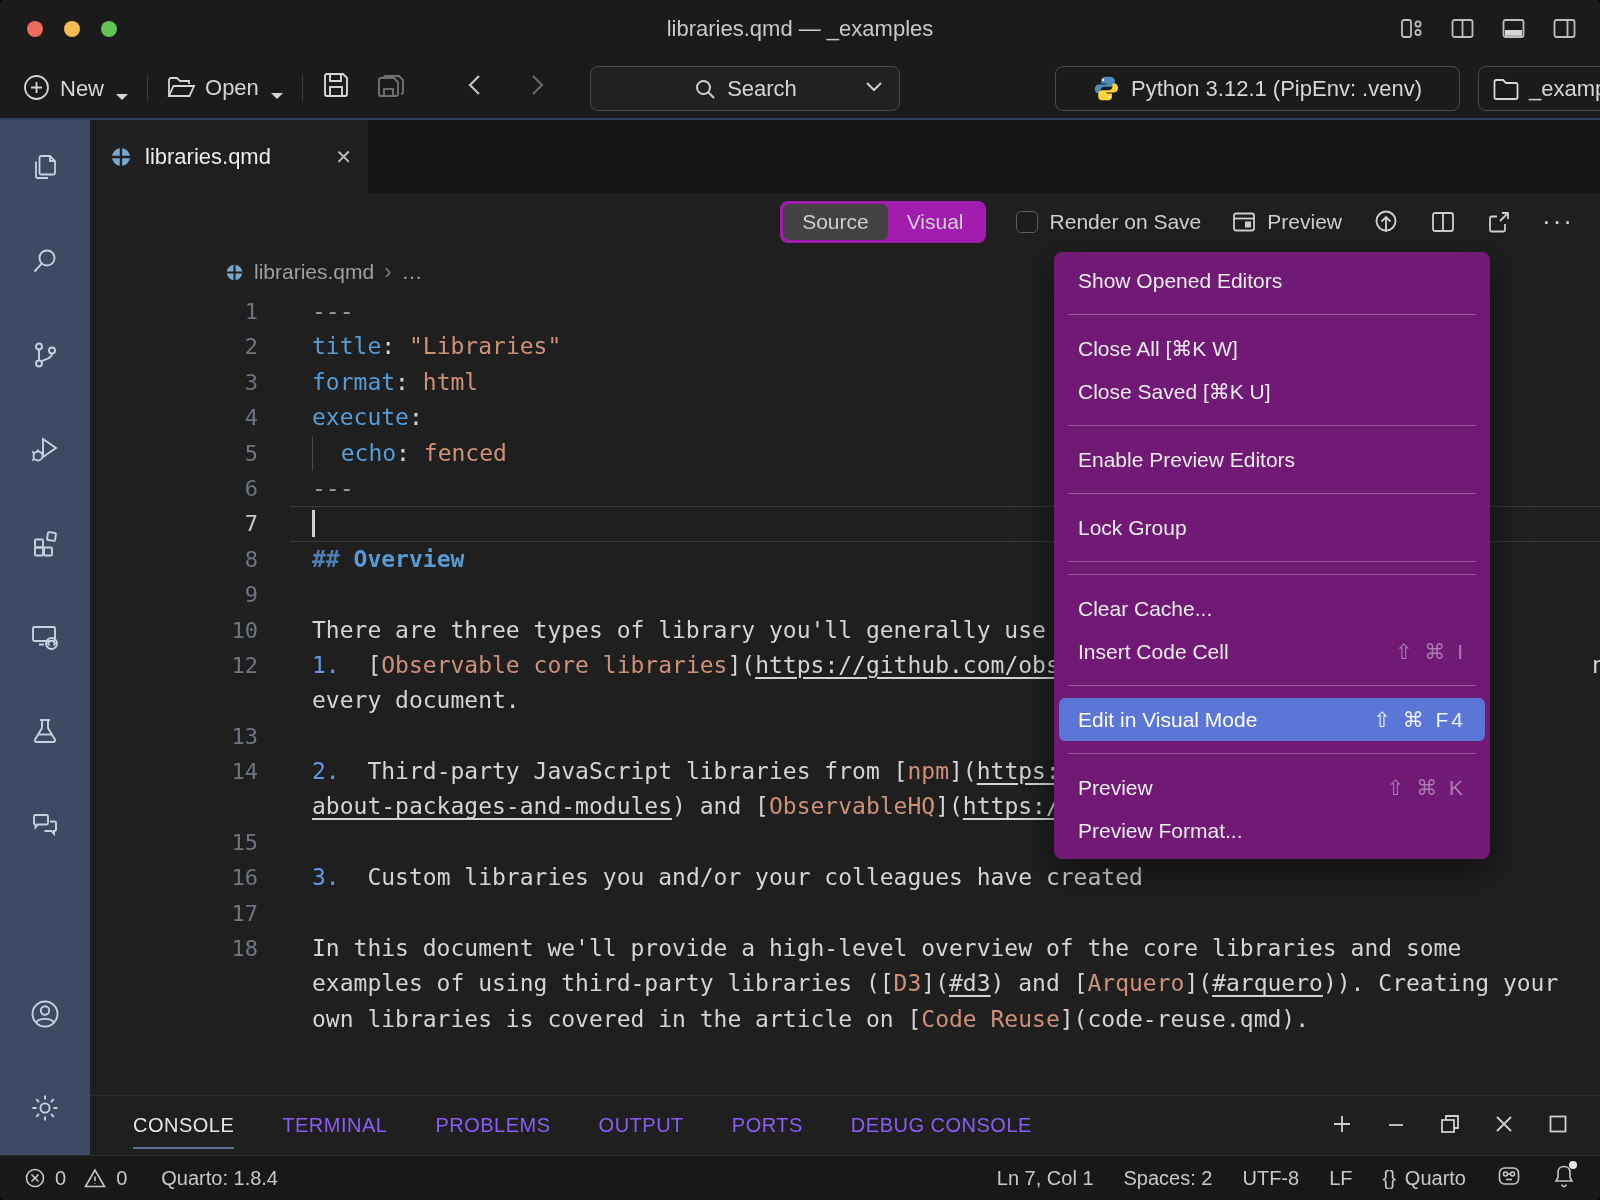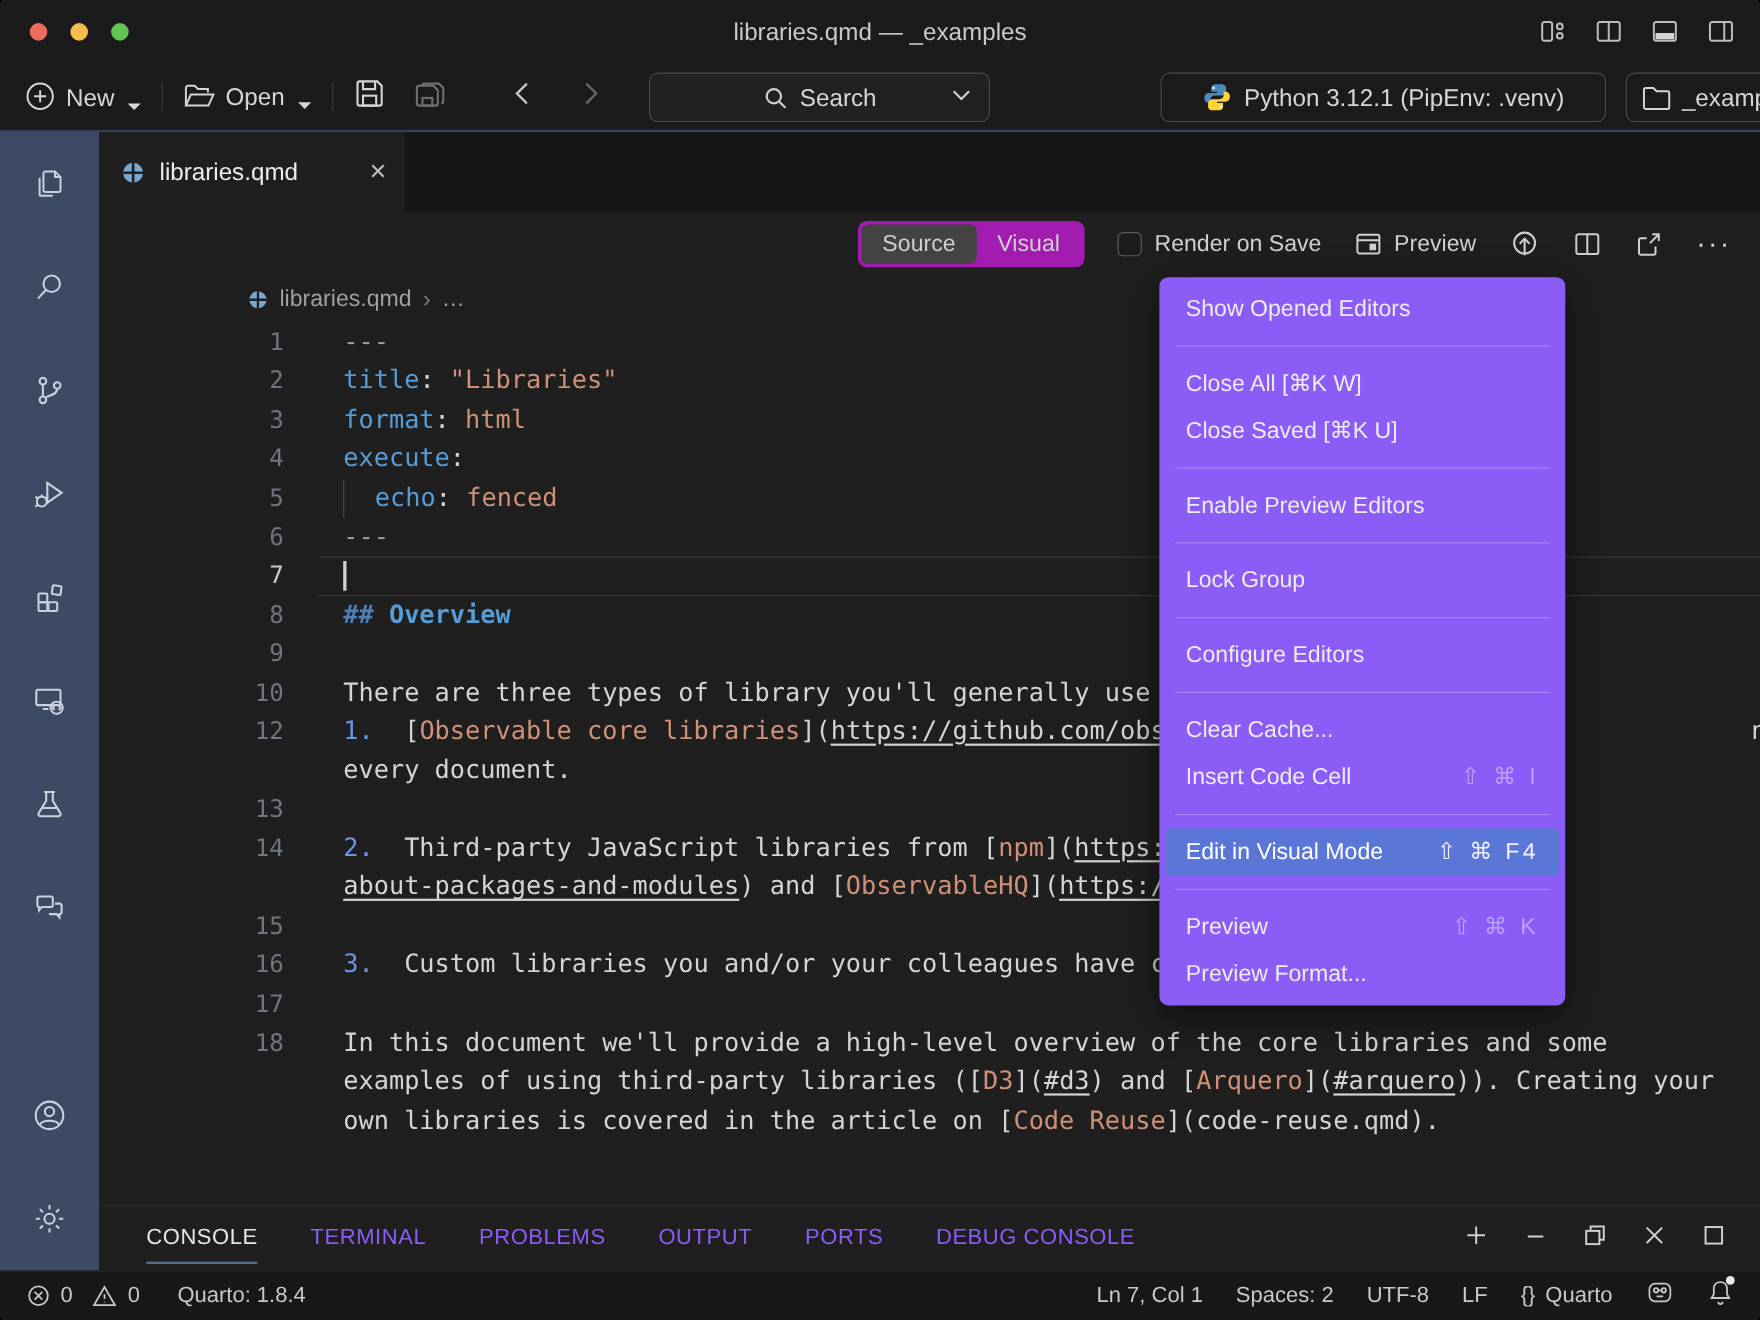--- a/index.html
+++ b/index.html
@@ -65,21 +65,21 @@
                       border-top:1px solid #3a3a3a; border-bottom:1px solid #3a3a3a; }
   .caret { position:absolute; left:222px; top:4px; width:2.5px; height:27px; background:#d0d0d0; }
   .frag { position:absolute; left:1502px; top:0; color:#d4d4d4; }
   .c-d{color:#9d9d9d;} .c-k{color:#569cd6;} .c-p{color:#d4d4d4;} .c-s{color:#ce9178;}
   .c-h1{color:#4d7eb5;font-weight:bold;} .c-h2{color:#569cd6;font-weight:bold;}
   .c-n2{color:#6796e6;} .c-t{color:#d4d4d4;} .c-o{color:#ce9178;}
   .c-u{color:#d4d4d4;text-decoration:underline;text-underline-offset:4px;}
   .c-g{display:inline-block;width:0;border-left:1px solid #4a4a4a;height:35px;vertical-align:top;}
 
   
-  .menu { position:absolute; left:1054px; top:252px; width:369px; background:#8b5cf6; border-radius:8px;
+  .menu { position:absolute; left:1054px; top:252px; width:436px; background:#701a75; border-radius:8px;
           padding:7px 0; box-shadow:0 10px 34px rgba(0,0,0,.55); z-index:50; font-size:21px; color:#ececec; }
   .menu-item { height:43px; line-height:43px; padding:0 24px; display:flex; }
   .menu-item .lbl { flex:1; white-space:nowrap; }
   .menu-item .sc { color:rgba(255,255,255,.42); letter-spacing:3px; white-space:nowrap; }
   .menu-item.active { background:#5a76d7; margin:0 5px; padding:0 19px; border-radius:6px; color:#fff; }
   .menu-item.active .sc { color:#eef1ff; }
   .menu-sep { height:1px; background:rgba(255,255,255,.28); margin:12px 14px; }
 
   
   .panel { height:60px; flex:none; border-top:1px solid #2b2b2b; display:flex; align-items:center;
@@ -416,23 +416,20 @@
       </div>
       <div class="menu-sep"></div>
       <div class="menu-item">
         <span class="lbl">Enable Preview Editors</span>
       </div>
       <div class="menu-sep"></div>
       <div class="menu-item">
         <span class="lbl">Lock Group</span>
       </div>
       <div class="menu-sep"></div>
-      <div class="menu-item">
-        <span class="lbl">Configure Editors</span>
-      </div>
       <div class="menu-sep"></div>
       <div class="menu-item">
         <span class="lbl">Clear Cache...</span>
       </div>
       <div class="menu-item">
         <span class="lbl">Insert Code Cell</span>
         <span class="sc">⇧ ⌘ I</span>
       </div>
       <div class="menu-sep"></div>
       <div class="menu-item active">

